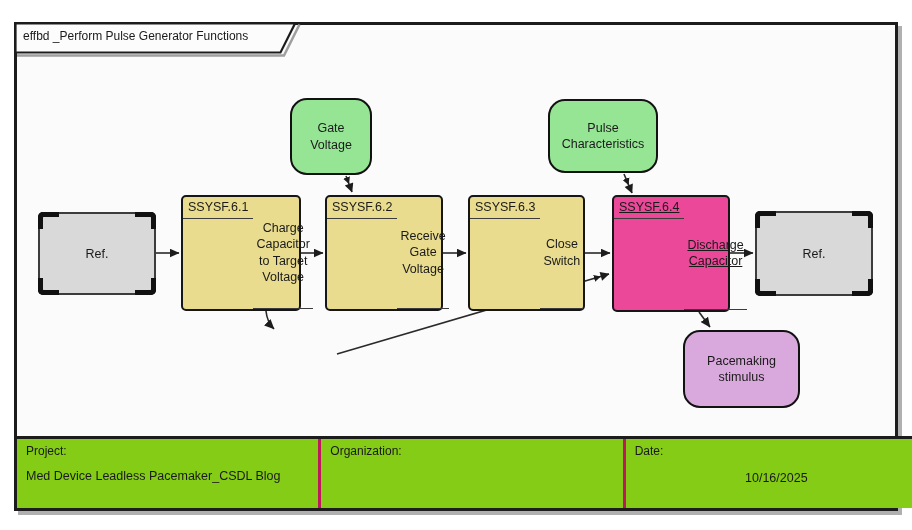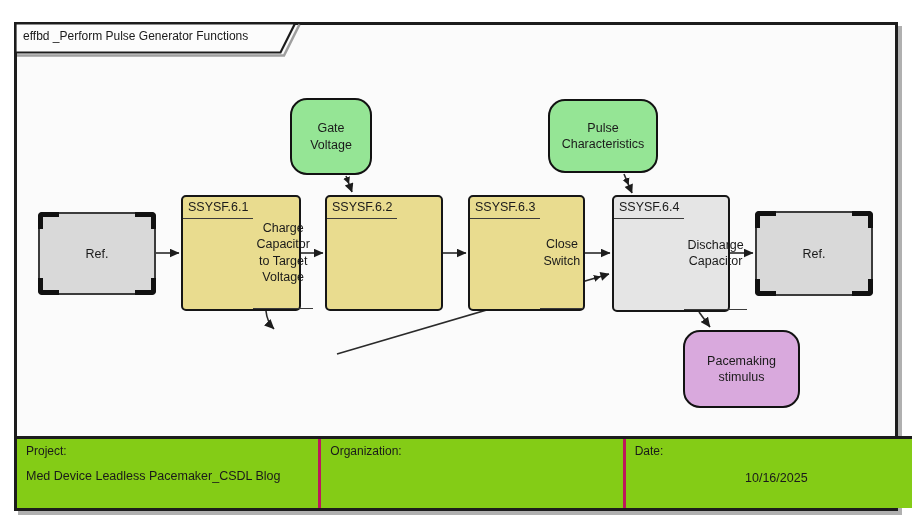--- a/index.html
+++ b/index.html
@@ -10,36 +10,36 @@
          border:3px solid #1c1c1c;background:#fbfbfb;box-sizing:border-box;
          box-shadow:4px 4px 0 #b0b0b0;}
 
   svg.wires{position:absolute;left:0;top:0;width:912px;height:530px;z-index:2;}
 
   .tab-label{position:absolute;left:23px;top:29px;z-index:4;font-size:12px;white-space:nowrap;}
 
   
   .fn{position:absolute;z-index:3;background:#e9dc8f;border:2px solid #161616;border-radius:5px;
       box-sizing:border-box;display:flex;flex-direction:row;}
-  .fn.purple{background:#e5e5e5;}
+  .fn.purple{background:#ec4899;text-decoration:underline;}
   .fn-head{height:20px;line-height:19px;padding:1px 5px 0;border-bottom:1.5px solid #3b3b3b;
            font-size:12.5px;}
   .fn-body{flex:1;border-bottom:1.5px solid #3b3b3b;display:flex;align-items:center;
            justify-content:center;text-align:center;font-size:12.5px;line-height:1.3;padding:0 3px;}
   .fn-foot{height:15px;}
 
   
   .item{position:absolute;z-index:3;border:2.5px solid #121212;border-radius:17px;display:flex;
         align-items:center;justify-content:center;text-align:center;font-size:12.5px;
         line-height:1.3;box-sizing:border-box;padding:2px 5px;}
   .item-green{background:#95e595;}
   .item-purple{background:#d9a9dd;}
 
   
-  .ref{position:absolute;z-index:3;background:#d9d9d9;border:2px solid #3c3c3c;border-radius:4px;
+  .ref{position:absolute;z-index:3;background:#d9d9d9;border:2px solid #3c3c3c;border-radius:13px;
        box-sizing:border-box;display:flex;align-items:center;justify-content:center;font-size:12.5px;}
   .corner{position:absolute;width:21px;height:17px;z-index:4;box-sizing:border-box;}
   .c-tl{left:-2px;top:-2px;border-top:5px solid #111;border-left:5px solid #111;border-top-left-radius:5px;}
   .c-tr{right:-2px;top:-2px;border-top:5px solid #111;border-right:5px solid #111;border-top-right-radius:5px;}
   .c-bl{left:-2px;bottom:-2px;border-bottom:5px solid #111;border-left:5px solid #111;border-bottom-left-radius:5px;}
   .c-br{right:-2px;bottom:-2px;border-bottom:5px solid #111;border-right:5px solid #111;border-bottom-right-radius:5px;}
 
   
   .footer{position:absolute;left:17px;top:436px;width:910px;height:72px;z-index:3;display:flex;
           border-top:3px solid #1c1c1c;background:#84cc16;box-sizing:border-box;}
@@ -106,20 +106,21 @@
   </div>
 
   <div class="fn" style="left:181px;top:195px;width:120px;height:116px;">
     <div class="fn-head">SSYSF.6.1</div>
     <div class="fn-body">Charge Capacitor to Target Voltage</div>
     <div class="fn-foot"></div>
   </div>
 
   <div class="fn" style="left:325px;top:195px;width:118px;height:116px;">
     <div class="fn-head">SSYSF.6.2</div>
+    <div class="fn-body">Receive Gate Voltage</div>
     <div class="fn-foot"></div>
   </div>
 
   <div class="fn" style="left:468px;top:195px;width:117px;height:116px;">
     <div class="fn-head">SSYSF.6.3</div>
     <div class="fn-body">Close Switch</div>
     <div class="fn-foot"></div>
   </div>
 
   <div class="fn purple" style="left:612px;top:195px;width:118px;height:117px;">

